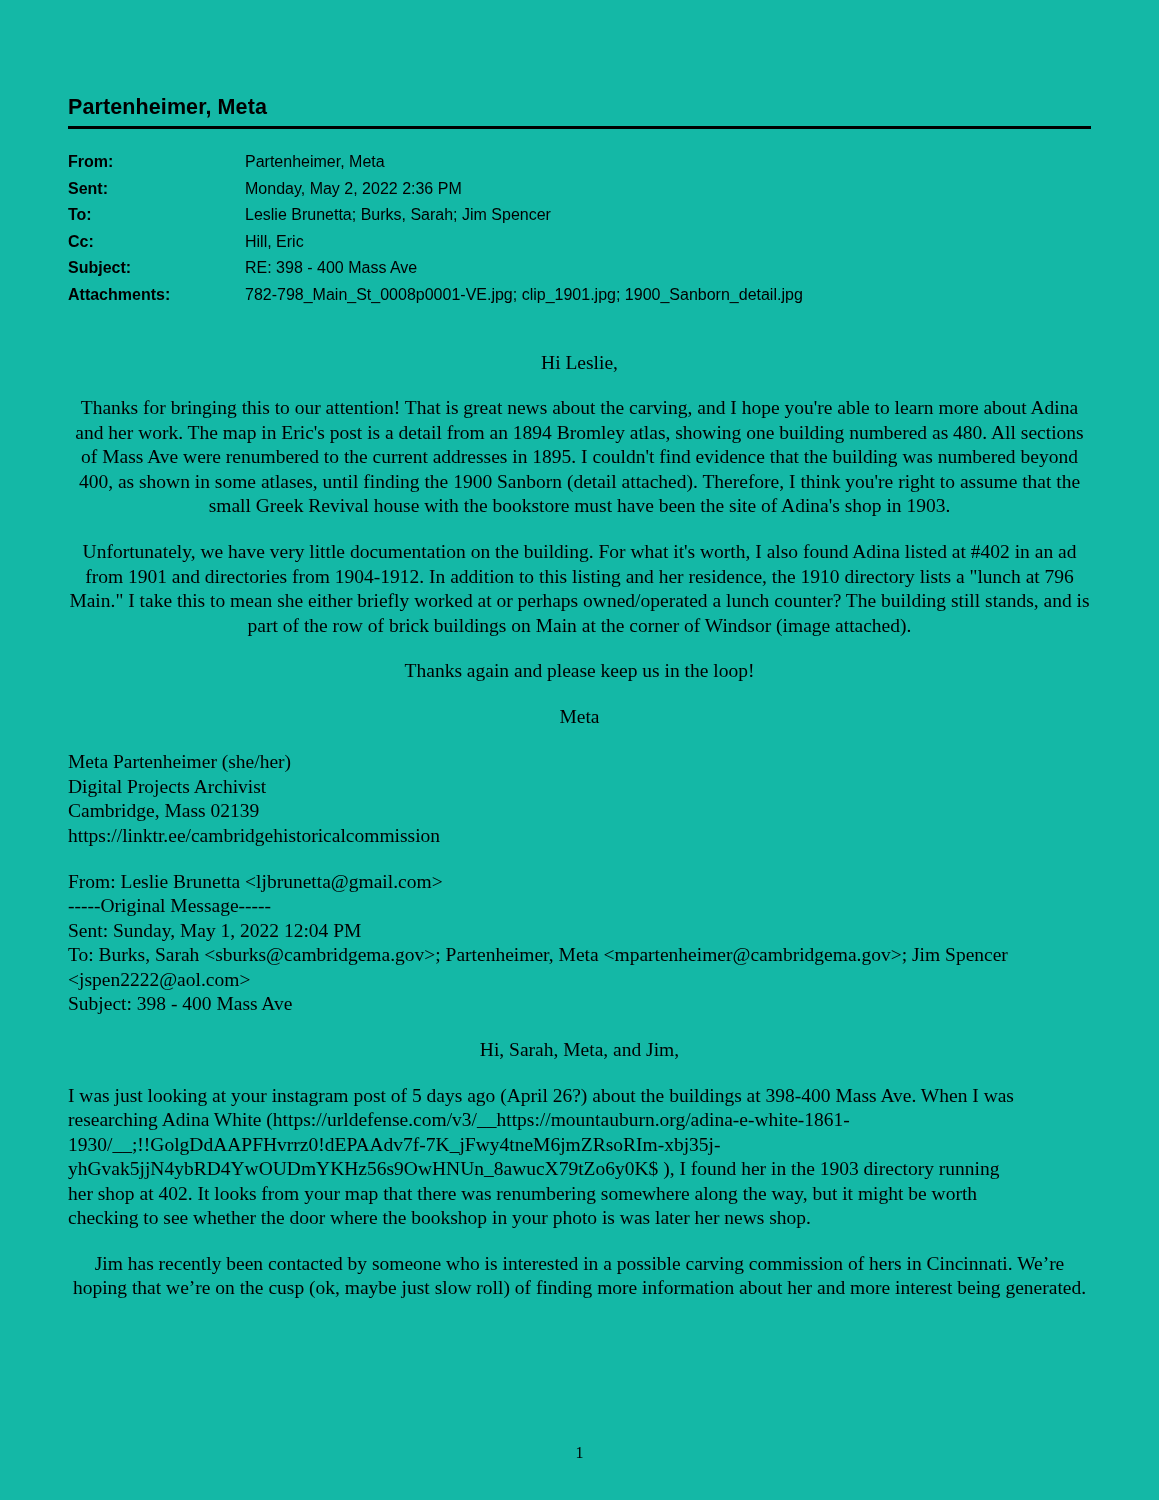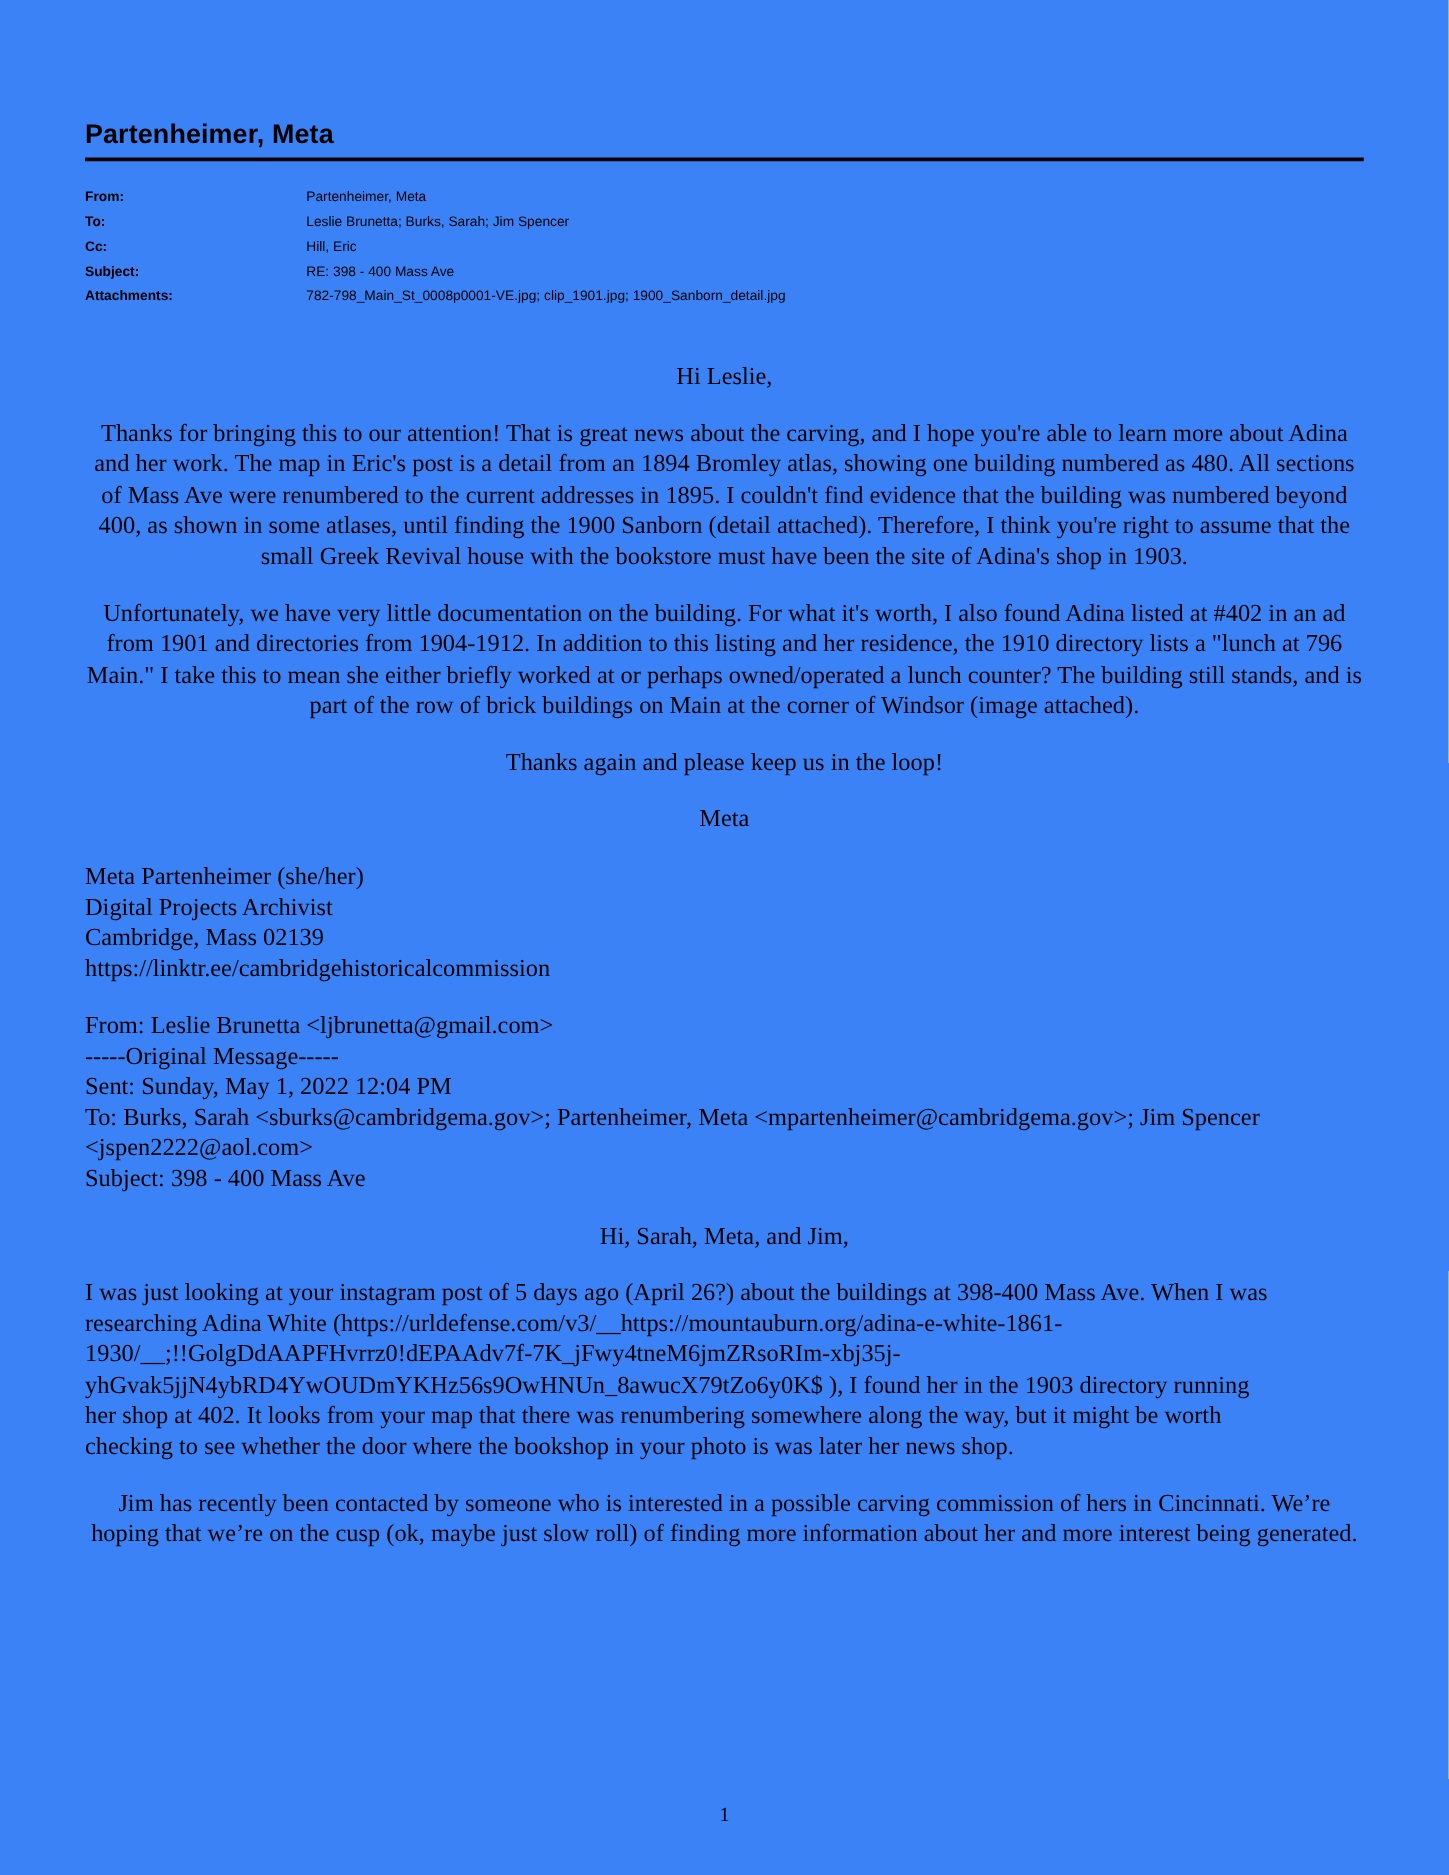--- a/index.html
+++ b/index.html
@@ -4,21 +4,21 @@
 <style>
   html, body {
     margin: 0;
     padding: 0;
     background: #ffffff;
   }
   .page {
     position: relative;
     width: 1159px;
     min-height: 1500px;
-    background: #3b82f6;
+    background: #14b8a6;
     box-sizing: border-box;
     padding: 95px 68px 30px 68px;
     font-family: "Liberation Serif", serif;
     color: #000000;
   }
   .doc-title {
     font-family: "Liberation Sans", sans-serif;
     font-weight: bold;
     font-size: 21.5px;
     letter-spacing: 0.1px;
@@ -26,21 +26,21 @@
     margin: 0 0 6px 0;
   }
   .title-rule {
     border: none;
     border-top: 3.5px solid #000000;
     margin: 0 0 22px 0;
   }
   table.headers {
     border-collapse: collapse;
     font-family: "Liberation Sans", sans-serif;
-    font-size: 11px;
+    font-size: 16px;
     margin-bottom: 6px;
   }
   table.headers td {
     padding: 0 0 5px 0;
     vertical-align: top;
     line-height: 1.35;
   }
   td.hlabel {
     font-weight: bold;
     width: 177px;
@@ -85,20 +85,24 @@
 <div class="page">
 
   <h1 class="doc-title">Partenheimer, Meta</h1>
   <hr class="title-rule">
 
   <table class="headers">
     <tbody>
       <tr>
         <td class="hlabel">From:</td>
         <td class="hvalue">Partenheimer, Meta</td>
+      </tr>
+      <tr>
+        <td class="hlabel">Sent:</td>
+        <td class="hvalue">Monday, May 2, 2022 2:36 PM</td>
       </tr>
       <tr>
         <td class="hlabel">To:</td>
         <td class="hvalue">Leslie Brunetta; Burks, Sarah; Jim Spencer</td>
       </tr>
       <tr>
         <td class="hlabel">Cc:</td>
         <td class="hvalue">Hill, Eric</td>
       </tr>
       <tr>

